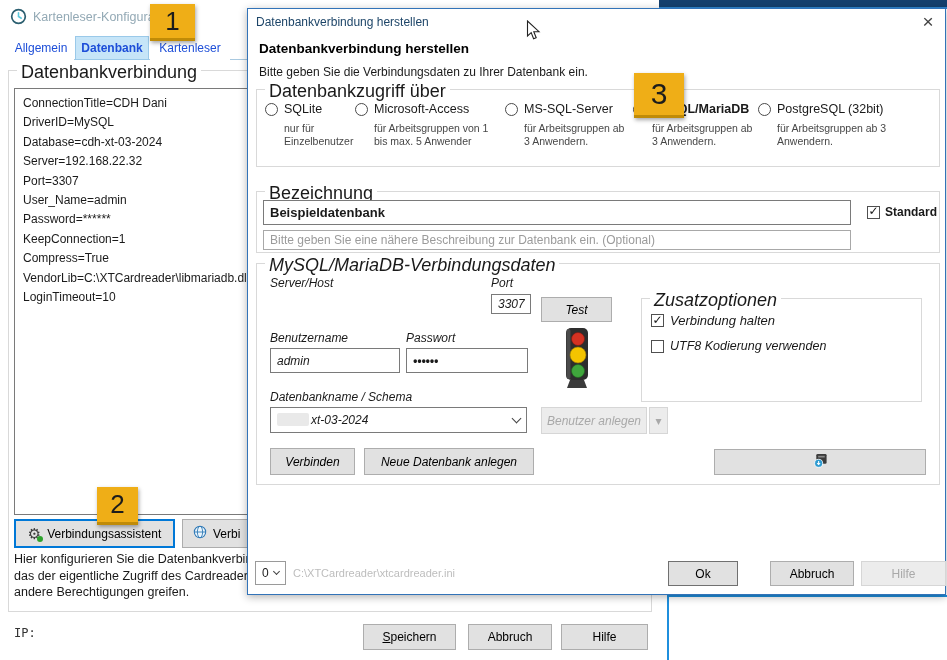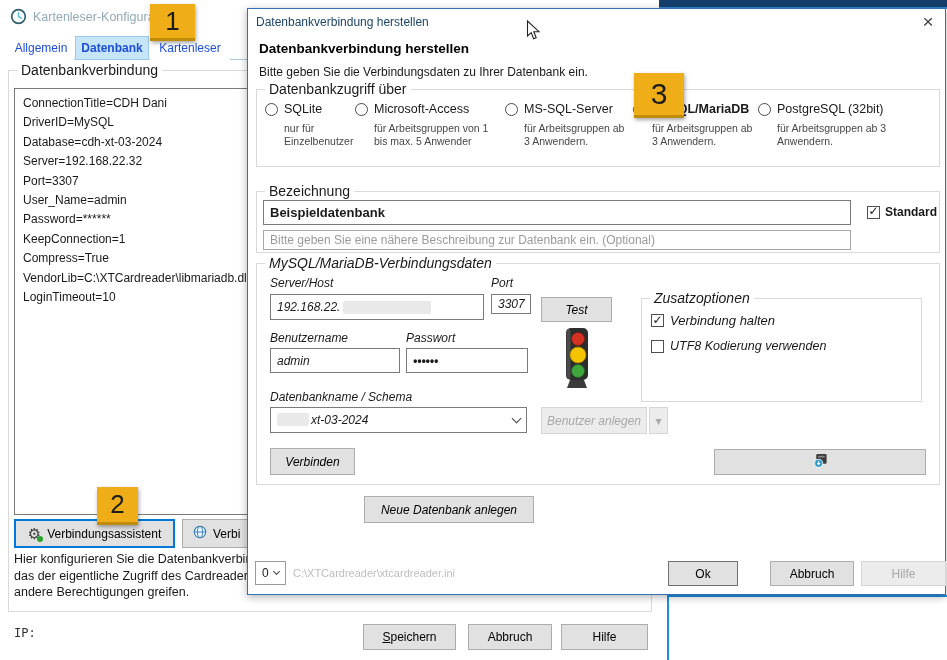--- a/index.html
+++ b/index.html
@@ -11,21 +11,21 @@
   
   .btn { position:absolute; display:flex; align-items:center; justify-content:center; gap:6px;
          background:#e1e1e1; border:1px solid #adadad; font-size:12px; color:#000; cursor:default; }
   .btn.default { border-color:#707070; }
   .btn.disabled { background:#ececec; border-color:#d6d6d6; color:#a9a9a9; }
   .btn.focused { border:2px solid #0078d7; }
   .input { position:absolute; background:#fff; border:1px solid #7a7a7a; font-size:12px;
            display:flex; align-items:center; padding:0 6px; overflow:hidden; white-space:nowrap; }
   .input.placeholder { color:#9b9b9b; border-color:#a8a8a8; }
   .fieldset { position:absolute; border:1px solid #d9d9d9; background:transparent; }
-  .flabel { position:absolute; top:-9px; left:8px; background:#fff; padding:0 4px; font-size:14px; color:#1a1a1a; white-space:nowrap; }
+  .flabel { position:absolute; top:-9px; left:8px; background:#fff; padding:0 4px; font-size:18px; color:#1a1a1a; white-space:nowrap; }
   .lbl { position:absolute; font-size:12px; color:#1a1a1a; white-space:nowrap; }
   .small { font-size:10.5px; line-height:13px; color:#474747; }
   .radio { width:13px; height:13px; border:1px solid #4a4a4a; border-radius:50%; background:#fff;
            display:inline-block; position:relative; flex:none; }
   .radio.sel::after { content:""; position:absolute; left:2.5px; top:2.5px; width:6px; height:6px;
                       border-radius:50%; background:#111; }
   .cb { width:13px; height:13px; border:1px solid #4f4f4f; background:#fff; display:inline-block;
         position:relative; flex:none; }
   .cb.checked::after { content:"✓"; position:absolute; left:0.5px; top:-2.5px; font-size:12px; color:#111; }
   .chev { width:7px; height:7px; border-right:1.5px solid #444; border-bottom:1.5px solid #444;
@@ -205,24 +205,20 @@
         <span class="cb checked"></span>
         <span style="font-size:12px; font-weight:bold;">Standard</span>
       </div>
       <div class="input placeholder" style="left:6px; top:38px; width:588px; height:20px;">Bitte geben Sie eine nähere Beschreibung zur Datenbank ein. (Optional)</div>
     </div>
 
     <div class="fieldset" style="left:8px; top:254px; width:684px; height:222px;font-style:italic;">
       <span class="flabel">MySQL/MariaDB-Verbindungsdaten</span>
 
       <span class="lbl" style="left:13px; top:12px;">Server/Host</span>
-      <div class="input" style="left:13px; top:30px; width:214px; height:26px;">
-        <span>192.168.22.</span>
-          <span class="redact" style="width:88px; margin-left:3px;"></span>
-      </div>
 
       <span class="lbl" style="left:234px; top:12px;">Port</span>
       <div class="input" style="left:234px; top:30px; width:40px; height:20px;">3307</div>
 
       <div class="btn" style="left:284px; top:33px; width:71px; height:25px;">Test</div>
 
       <div class="fieldset" style="left:384px; top:34px; width:281px; height:104px;">
         <span class="flabel">Zusatzoptionen</span>
         <div class="abs" style="left:9px; top:14px; display:flex; gap:6px; align-items:center;">
           <span class="cb checked"></span>
@@ -259,21 +255,21 @@
           </span>
         <span class="chev"></span>
       </div>
 
       <div class="abs" style="left:284px; top:143px; height:27px; display:flex;">
         <div class="btn disabled" style="position:static; width:106px; height:27px;">Benutzer anlegen</div>
         <div class="btn disabled" style="position:static; width:19px; height:27px; margin-left:2px;">▾</div>
       </div>
 
       <div class="btn" style="left:13px; top:184px; width:85px; height:27px;">Verbinden</div>
-      <div class="btn" style="left:107px; top:184px; width:170px; height:27px;margin-top:48px;">Neue Datenbank anlegen</div>
+      <div class="btn" style="left:107px; top:184px; width:170px; height:27px;">Neue Datenbank anlegen</div>
 
       <div class="btn" style="left:457px; top:185px; width:212px; height:26px;">
         <span>
           <svg width="15" height="15" viewBox="0 0 16 16">
             <rect x="3.5" y="1" width="11" height="10.5" rx="1.5" fill="#3b3b3b"></rect>
             <rect x="5.5" y="3" width="7" height="1.8" fill="#8a8a8a"></rect>
             <circle cx="6" cy="11" r="4.3" fill="#2d9ad0" stroke="#fff" stroke-width="0.9"></circle>
             <path d="M6 8.6 v3.6 M4.4 10.9 L6 12.4 L7.6 10.9" stroke="#fff" stroke-width="1.1" fill="none"></path>
           </svg>
         </span>

